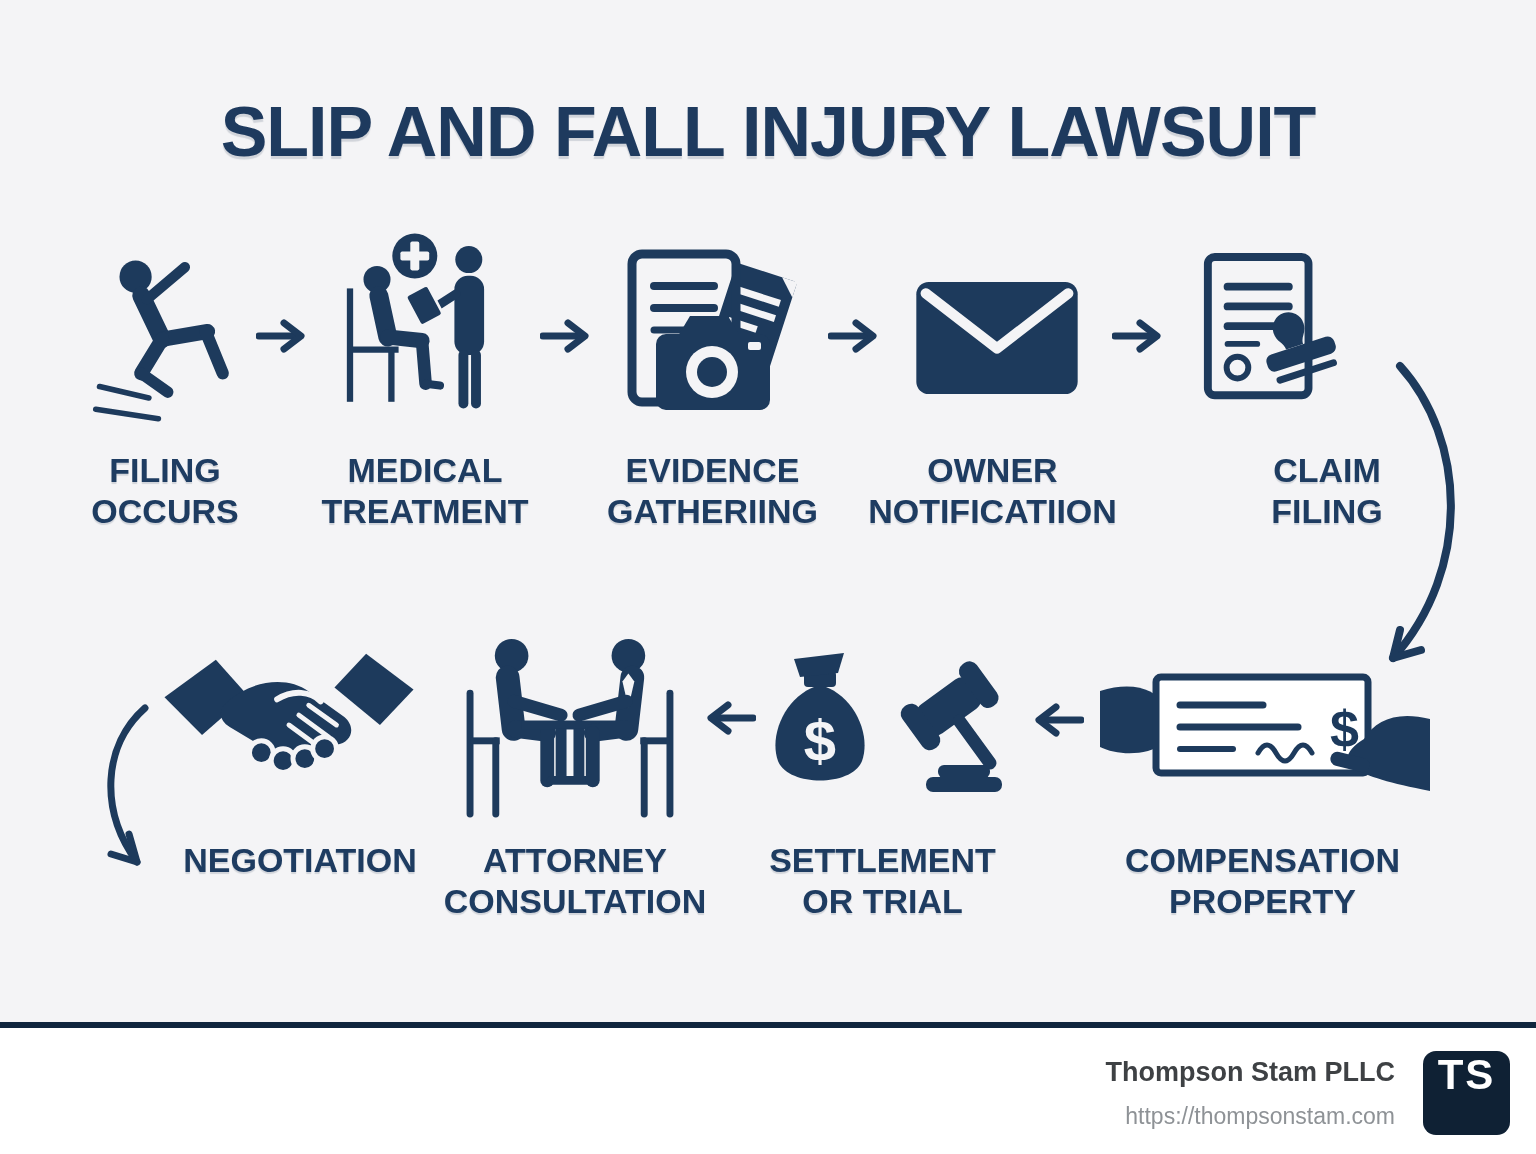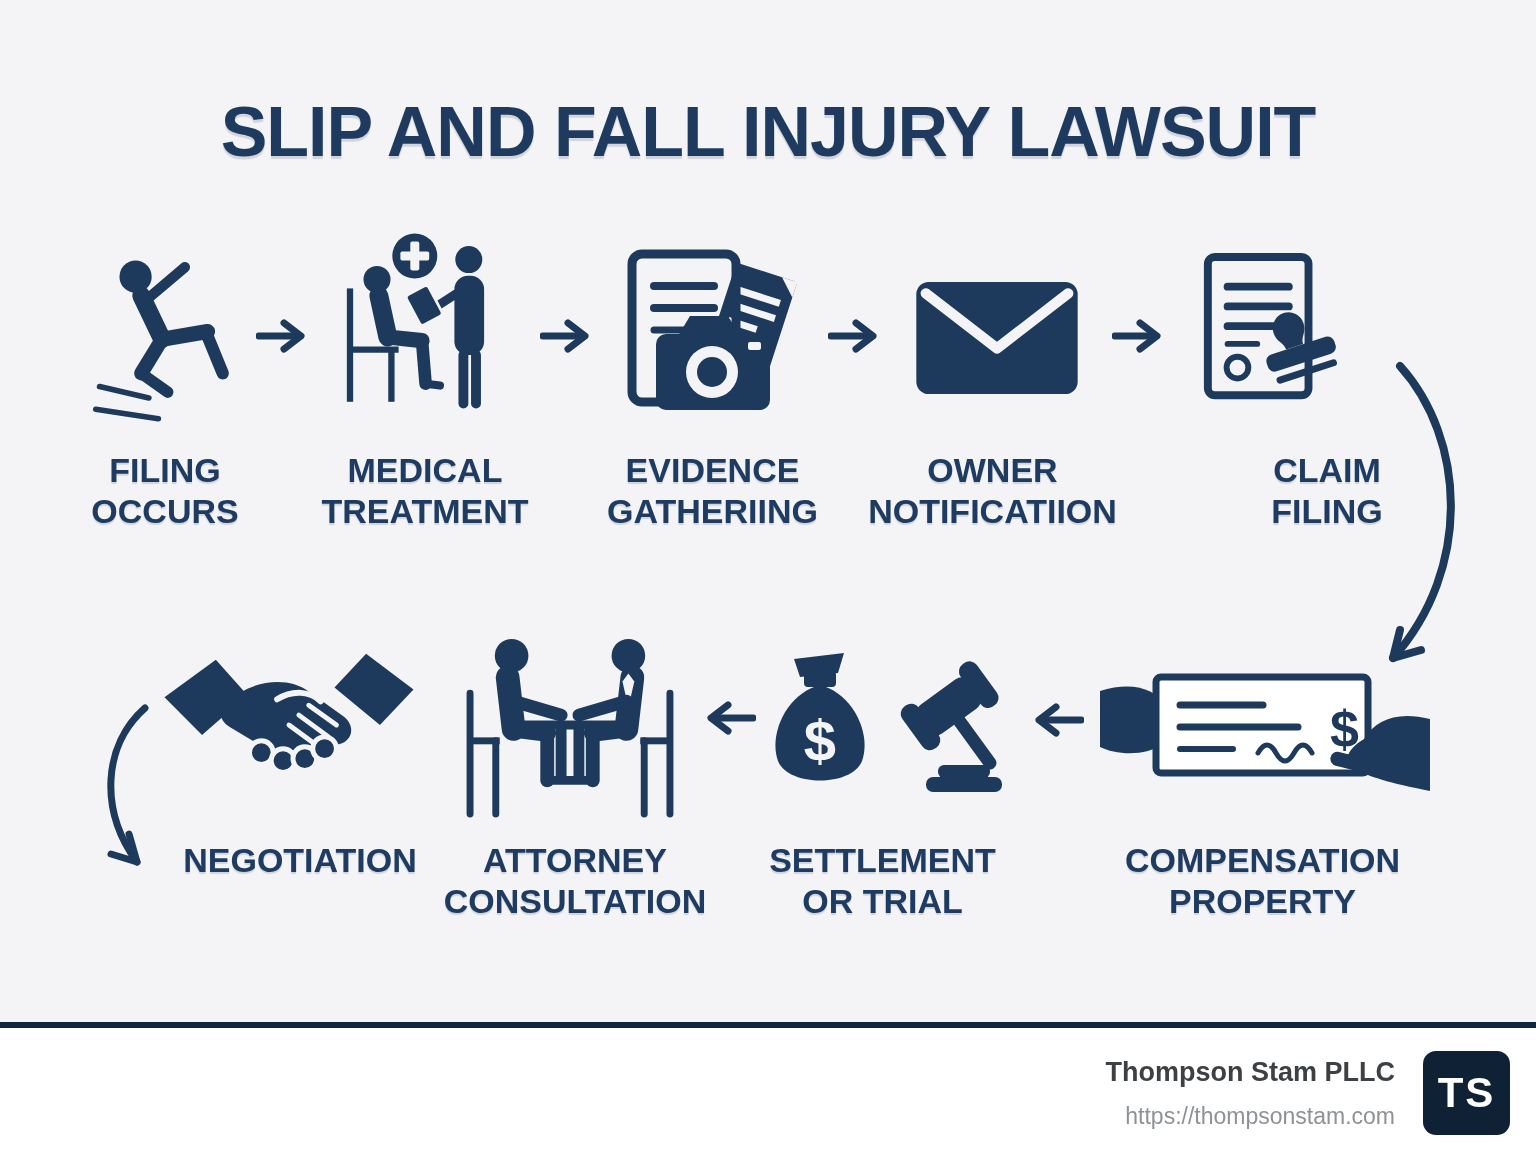--- a/index.html
+++ b/index.html
@@ -24,21 +24,21 @@
   .nv-s{stroke:#1d3a5c;fill:none;}
   .wh{fill:#f4f4f6;}
   .wh-s{stroke:#f4f4f6;fill:none;}
   #divider{left:0;top:1022px;width:1536px;height:6px;background:#10263e;}
   #footer-bg{left:0;top:1028px;width:1536px;height:126px;background:#ffffff;}
   #footer-text{top:1056px;right:141px;text-align:right;}
   #footer-company{font-size:27px;font-weight:700;color:#3e4144;line-height:32px;text-align:right;}
   #footer-url{font-size:23px;font-weight:400;color:#8e9296;line-height:30px;margin-top:13px;}
   #footer-logo{
     left:1423px;top:1051px;width:87px;height:84px;background:#0f2134;border-radius:13px;
-    display:flex;align-items:center;justify-content:center;
+    display:flex;align-items:flex-start;justify-content:center;
     color:#ffffff;font-size:42px;font-weight:800;letter-spacing:2px;
   }
 </style>
 </head>
 <body>
 
 <div id="canvas">
 
   <div id="title" class="abs">SLIP AND FALL INJURY LAWSUIT</div>
 

